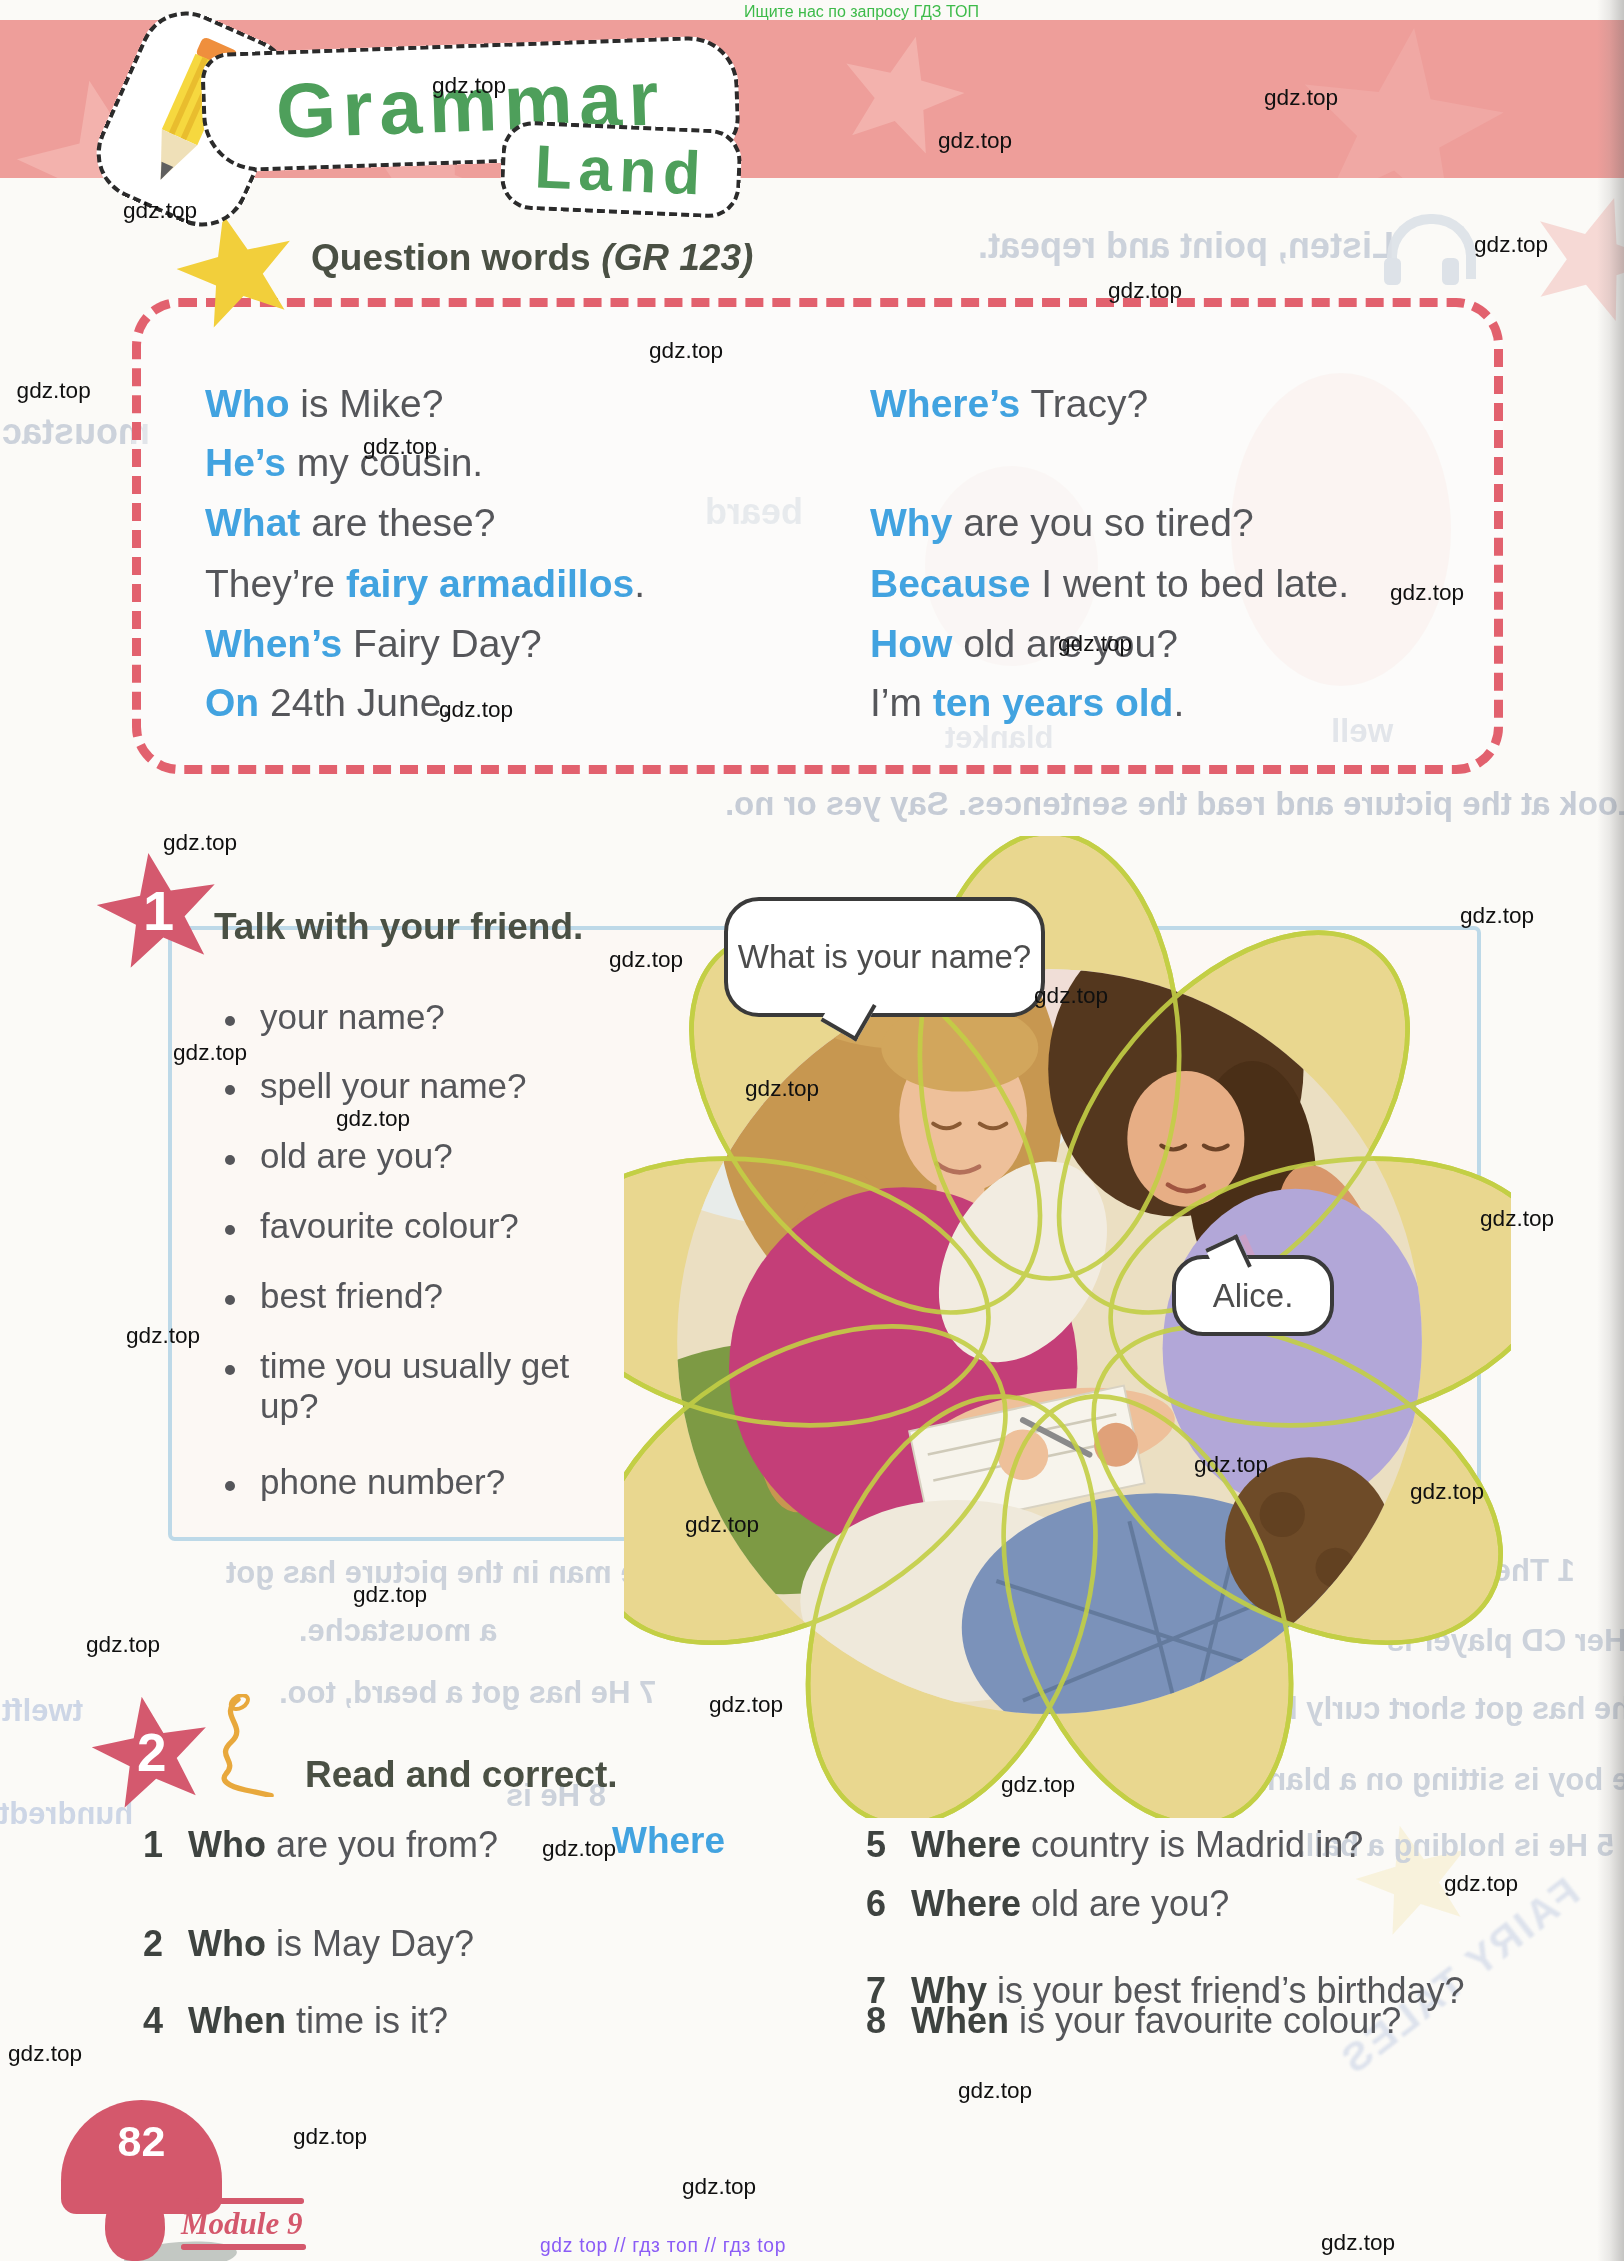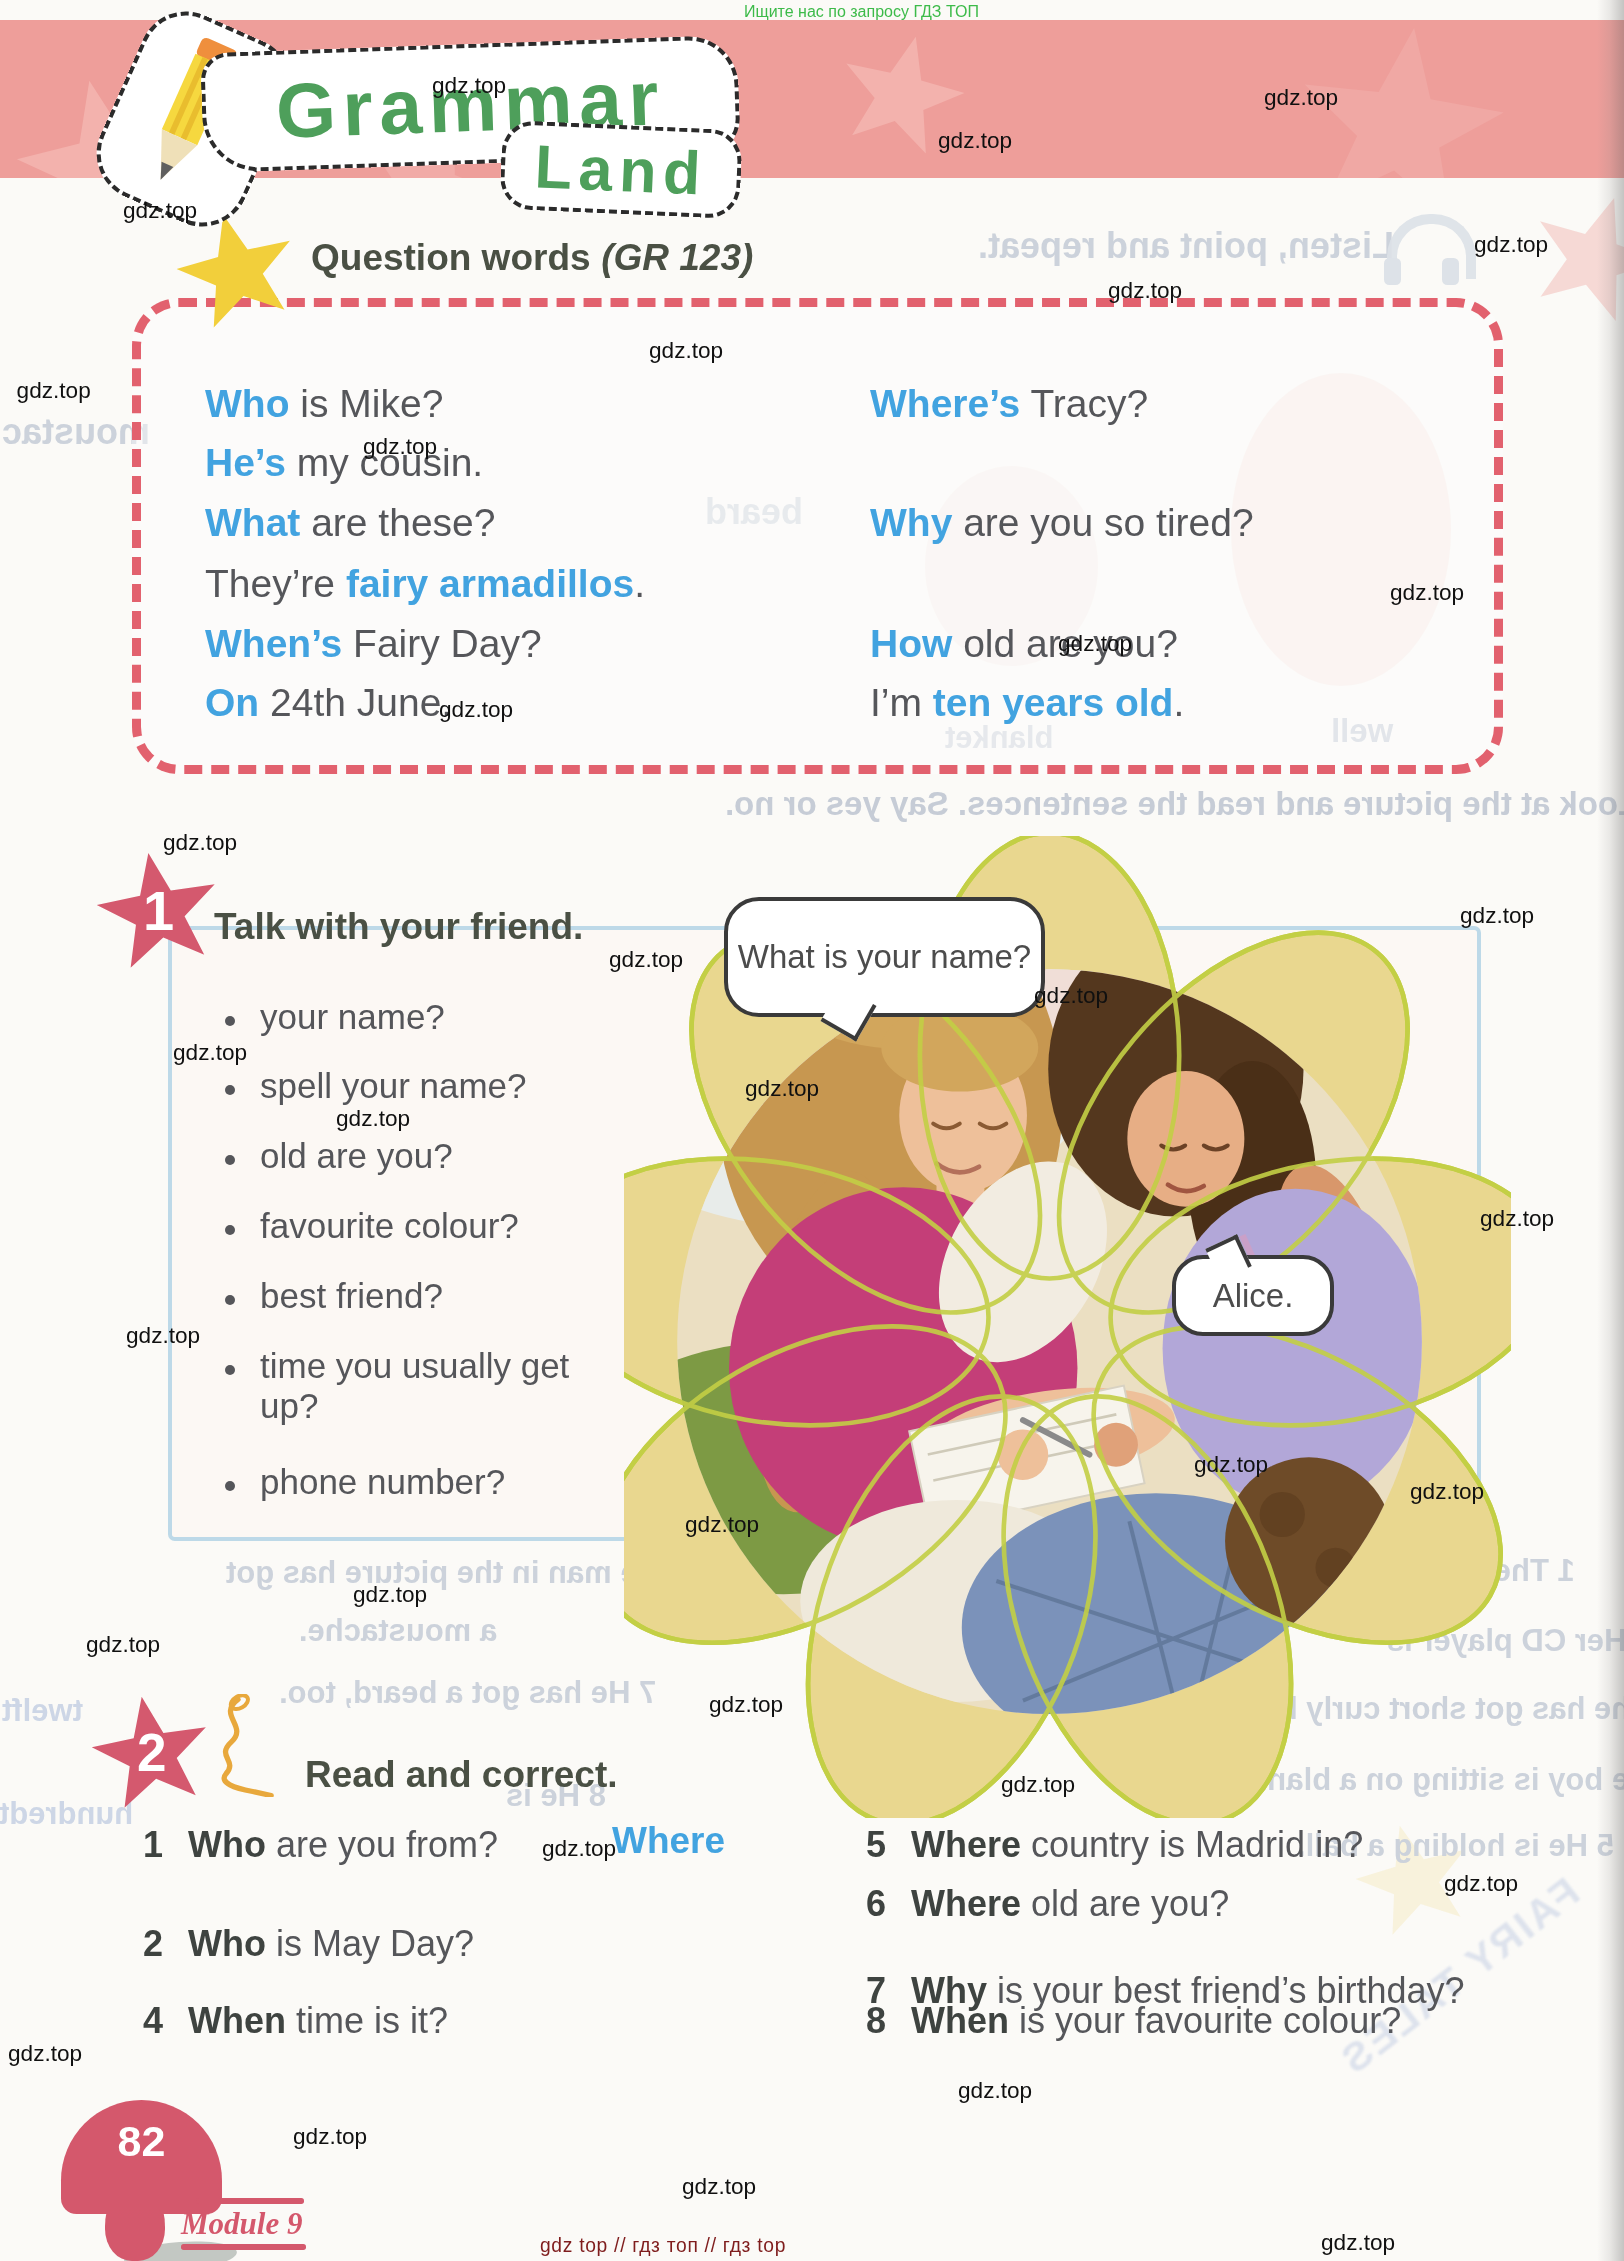--- a/index.html
+++ b/index.html
@@ -3,21 +3,21 @@
 <meta charset="utf-8">
 <style>
   html,body{margin:0;padding:0;background:#e8e8e8;}
   .page{position:relative;width:1625px;height:2261px;background:#fbfaf7;overflow:hidden;
         font-family:"Liberation Sans","DejaVu Sans",sans-serif;}
 
   
   .wm{position:absolute;font-size:22.6px;color:#101010;font-weight:500;white-space:nowrap;z-index:40;}
   .top-note{position:absolute;left:744px;top:3.3px;font-size:16px;color:#3dbb4a;z-index:6;white-space:nowrap;}
   .footer-note{position:absolute;left:0;top:2235px;width:1326px;text-align:center;
-               font-size:19.3px;color:#7f1d1d;z-index:41;letter-spacing:0.7px;}
+               font-size:19.3px;color:#8b5cf6;z-index:41;letter-spacing:0.7px;}
   .page-edge{position:absolute;right:0;top:0;width:28px;height:100%;z-index:50;
              background:linear-gradient(to right,rgba(150,150,150,0) 0%,rgba(130,130,130,.15) 45%,rgba(100,100,100,.38) 100%);}
 
   
   .banner{position:absolute;left:0;top:20px;width:1625px;height:158px;background:#ee9e9a;overflow:hidden;z-index:1;}
   .star-shape{clip-path:polygon(50% 0%,62.9% 34.9%,99.5% 36.3%,70.4% 58.7%,80.9% 94%,50% 73.5%,19.1% 94%,29.6% 58.7%,0.5% 36.3%,37.1% 34.9%);}
   .bstar{position:absolute;background:#f3b2ad;}
   .bs1{left:18.6px;top:59px;width:176px;height:170px;transform:rotate(-12deg);}
   .bs2{left:840px;top:14.6px;width:123px;height:118px;transform:rotate(14deg);}
   .bs3{left:1299px;top:6.7px;width:203px;height:196px;transform:rotate(8deg);background:#f0a8a4;}
@@ -156,20 +156,21 @@
 
   <div class="gbox">
     <div class="qa" style="left:64px;top:75px;"><span class="b">Who</span><span> is Mike?</span></div>
     <div class="qa" style="left:64px;top:134px;"><span class="b">He’s</span><span> my cousin.</span></div>
     <div class="qa" style="left:64px;top:194px;"><span class="b">What</span><span> are these?</span></div>
     <div class="qa" style="left:64px;top:255px;"><span>They’re </span><span class="b">fairy armadillos</span><span>.</span></div>
     <div class="qa" style="left:64px;top:315px;"><span class="b">When’s</span><span> Fairy Day?</span></div>
     <div class="qa" style="left:64px;top:374px;"><span class="b">On</span><span> 24th June.</span></div>
     <div class="qa" style="left:729px;top:75px;"><span class="b">Where’s</span><span> Tracy?</span></div>
     <div class="qa" style="left:729px;top:194px;"><span class="b">Why</span><span> are you so tired?</span></div>
+    <div class="qa" style="left:729px;top:255px;"><span class="b">Because</span><span> I went to bed late.</span></div>
     <div class="qa" style="left:729px;top:315px;"><span class="b">How</span><span> old are you?</span></div>
     <div class="qa" style="left:729px;top:374px;"><span>I’m </span><span class="b">ten years old</span><span>.</span></div>
   </div>
 
   <div class="bleed soft" style="left:-40px;top:411px;font-size:36px;">moustache</div>
   <div class="bleed soft" style="left:705px;top:491px;font-size:36px;color:#d6dbe1;">beard</div>
   <div class="bleed soft" style="left:945px;top:720px;font-size:31px;color:#d3d8df;">blanket</div>
   <div class="bleed soft" style="left:1331px;top:712px;font-size:33px;">well</div>
 
   <div class="bleed soft" style="left:725px;top:785px;font-size:33px;color:#c6ccd6;">Look at the picture and read the sentences. Say yes or no.</div>

